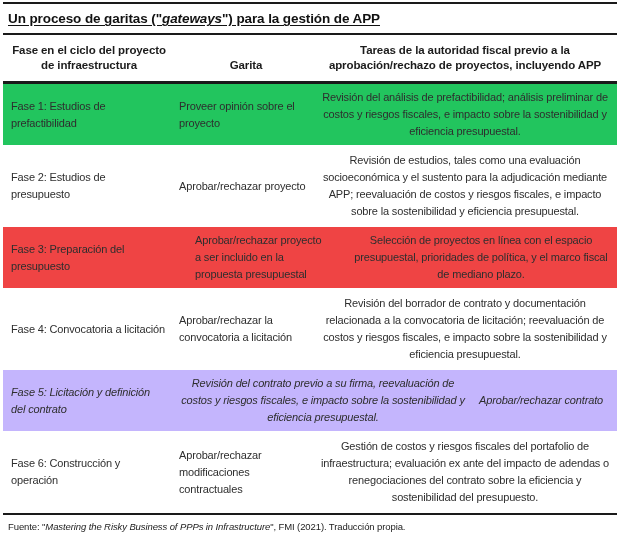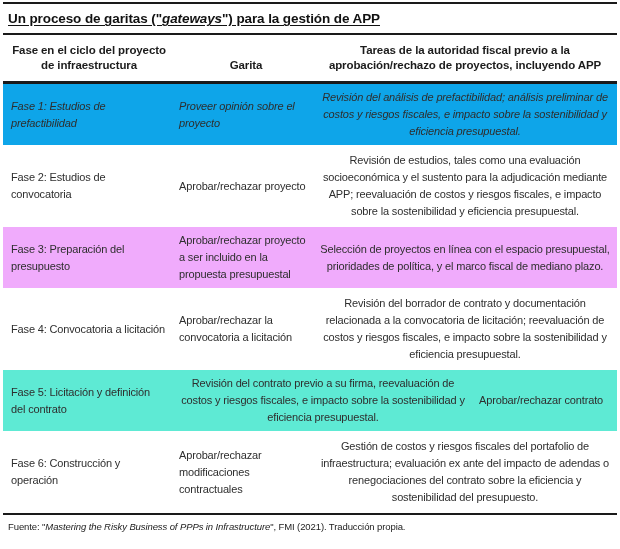--- a/index.html
+++ b/index.html
@@ -91,45 +91,45 @@
   <div class="rule rule-thin"></div>
 
   <div class="header-row">
     <div class="cell col-fase">Fase en el ciclo del proyecto de infraestructura</div>
     <div class="cell col-garita">Garita</div>
     <div class="cell col-tareas">Tareas de la autoridad fiscal previo a la aprobación/rechazo de proyectos, incluyendo APP</div>
   </div>
 
   <div class="rule rule-thick"></div>
 
-  <div class="row alt" style="background: #0ea5e9; font-style: italic;">
+  <div class="row alt" style="background: #22c55e;">
     <div class="cell col-fase">Fase 1: Estudios de prefactibilidad</div>
     <div class="cell col-garita">Proveer opinión sobre el proyecto</div>
     <div class="cell col-tareas">Revisión del análisis de prefactibilidad; análisis preliminar de costos y riesgos fiscales, e impacto sobre la sostenibilidad y eficiencia presupuestal.</div>
   </div>
 
   <div class="row">
-    <div class="cell col-fase">Fase 2: Estudios de convocatoria</div>
+    <div class="cell col-fase">Fase 2: Estudios de presupuesto</div>
     <div class="cell col-garita">Aprobar/rechazar proyecto</div>
     <div class="cell col-tareas">Revisión de estudios, tales como una evaluación socioeconómica y el sustento para la adjudicación mediante APP; reevaluación de costos y riesgos fiscales, e impacto sobre la sostenibilidad y eficiencia presupuestal.</div>
   </div>
 
-  <div class="row alt" style="background: #f0abfc;">
+  <div class="row alt" style="background: #ef4444; gap: 16px;">
     <div class="cell col-fase">Fase 3: Preparación del presupuesto</div>
     <div class="cell col-garita">Aprobar/rechazar proyecto a ser incluido en la propuesta presupuestal</div>
     <div class="cell col-tareas">Selección de proyectos en línea con el espacio presupuestal, prioridades de política, y el marco fiscal de mediano plazo.</div>
   </div>
 
   <div class="row">
     <div class="cell col-fase">Fase 4: Convocatoria a licitación</div>
     <div class="cell col-garita">Aprobar/rechazar la convocatoria a licitación</div>
     <div class="cell col-tareas">Revisión del borrador de contrato y documentación relacionada a la convocatoria de licitación; reevaluación de costos y riesgos fiscales, e impacto sobre la sostenibilidad y eficiencia presupuestal.</div>
   </div>
 
-  <div class="row alt" style="background: #5eead4;">
+  <div class="row alt" style="background: #c4b5fd; font-style: italic;">
     <div class="cell col-fase">Fase 5: Licitación y definición del contrato</div>
     <div class="cell col-tareas">Revisión del contrato previo a su firma, reevaluación de costos y riesgos fiscales, e impacto sobre la sostenibilidad y eficiencia presupuestal.</div>
     <div class="cell col-garita">Aprobar/rechazar contrato</div>
   </div>
 
   <div class="row">
     <div class="cell col-fase">Fase 6: Construcción y operación</div>
     <div class="cell col-garita">Aprobar/rechazar modificaciones contractuales</div>
     <div class="cell col-tareas">Gestión de costos y riesgos fiscales del portafolio de infraestructura; evaluación ex ante del impacto de adendas o renegociaciones del contrato sobre la eficiencia y sostenibilidad del presupuesto.</div>
   </div>

